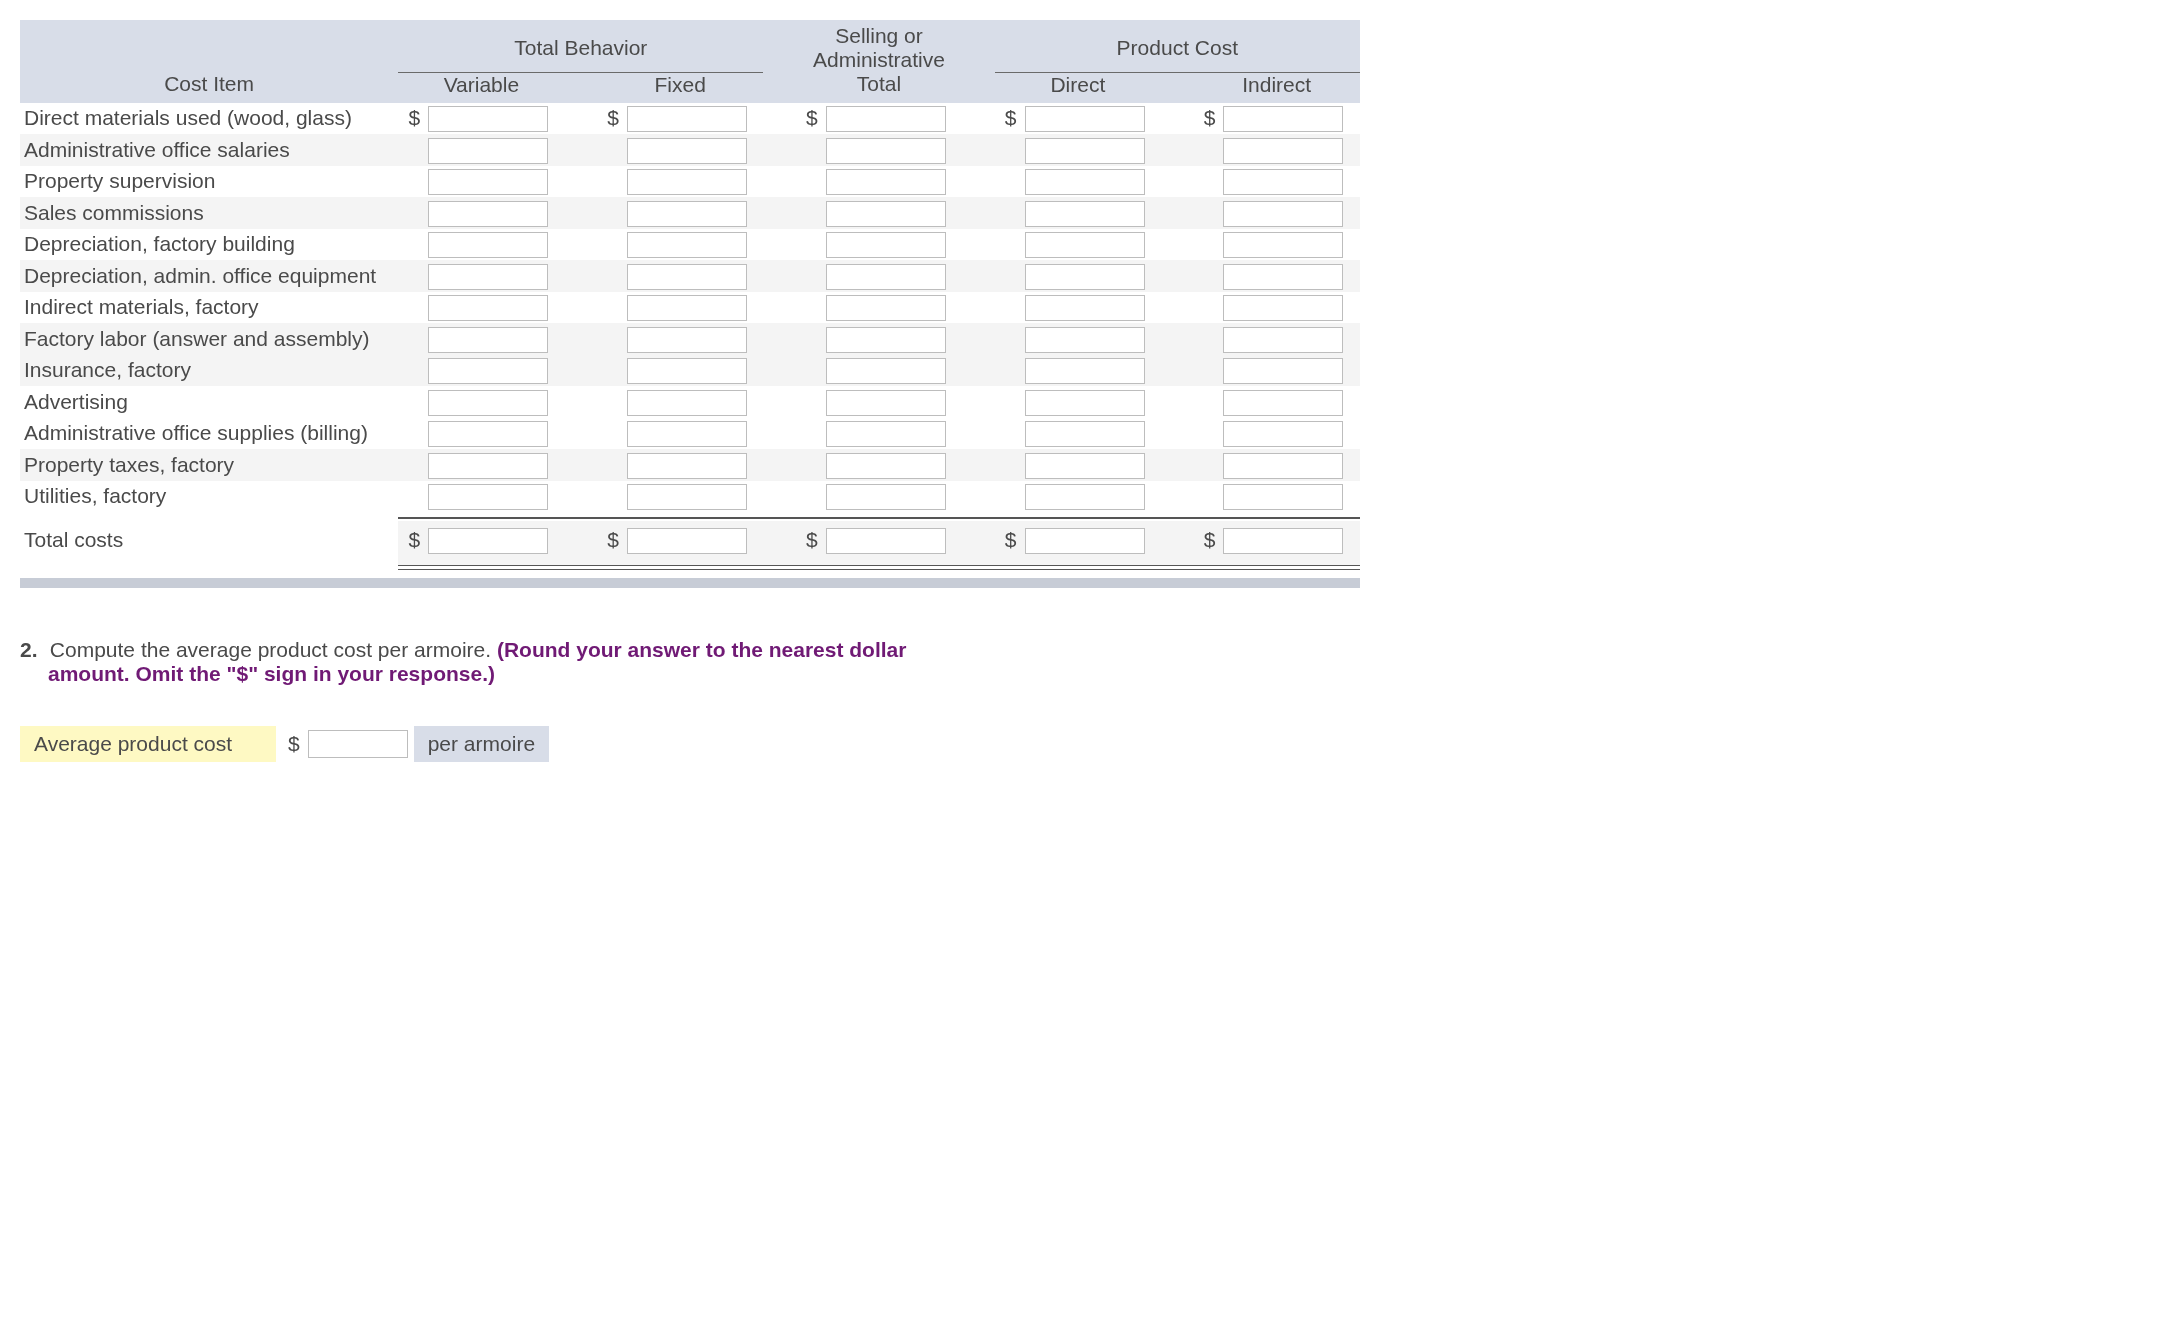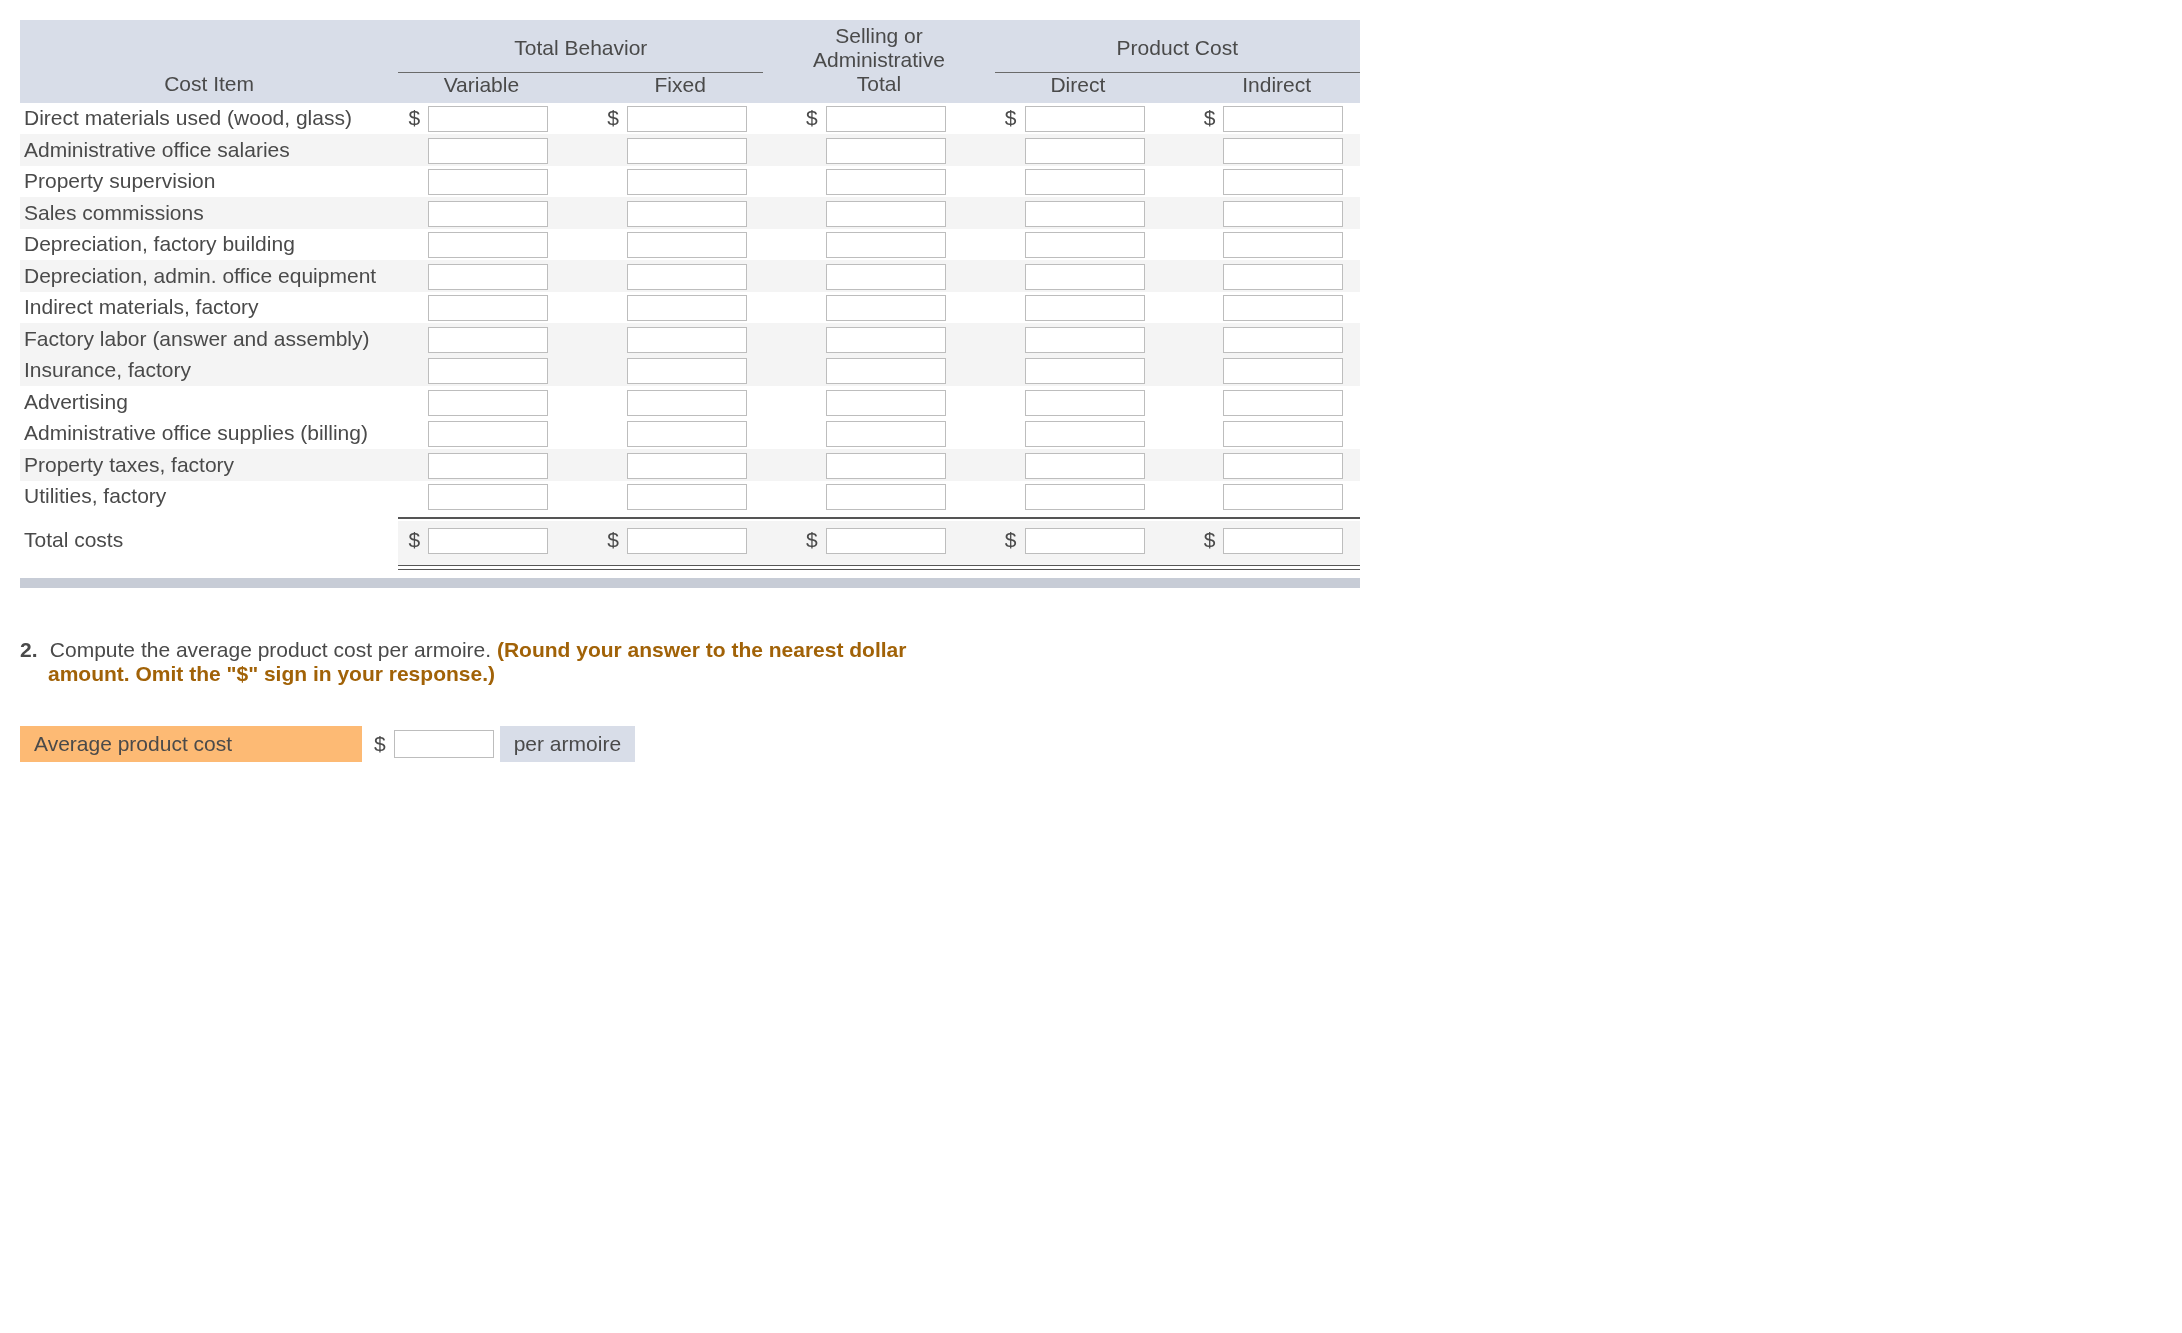--- a/index.html
+++ b/index.html
@@ -41,24 +41,24 @@
   tr.total-top td.line-top { border-top: 2px solid #555; }
   tr.total-row td { padding: 6px 4px; background:#f4f4f4;}
   tr.total-row td.label{background:#fff;}
   tr.dbl td.line-dbl { border-top: 1px solid #555; border-bottom: 1px solid #555; height:4px;}
   tr.blank td{height:6px; background:#f4f4f4;}
   
   .sep-band { height: 10px; background: #c7ccd6; margin-top:8px;}
   
   .q2 { margin-top: 50px; font-size:21px; max-width: 900px;}
   .q2 .num { display:inline-block; width:24px; font-weight:bold;}
-  .q2 .red { color: #a16207; font-weight:bold;}
+  .q2 .red { color: #701a75; font-weight:bold;}
   .q2-line2{ margin-left:28px;}
   .avg-row { margin-top: 40px; display:flex; align-items:center; font-size:21px;}
-  .avg-label { background:#fdba74; padding:6px 14px; width:342px;}
+  .avg-label { background:#fef9c3; padding:6px 14px; width:256px;}
   .avg-sign { padding:0 8px 0 12px;}
   .avg-input { height:28px; width:100px; border:1px solid #bdbdbd; }
   .avg-suffix{ background:#d8dde8; padding:6px 14px; margin-left:6px;}
 </style>
 </head>
 <body>
 
 <div class="table-wrap">
 <table class="main">
 

